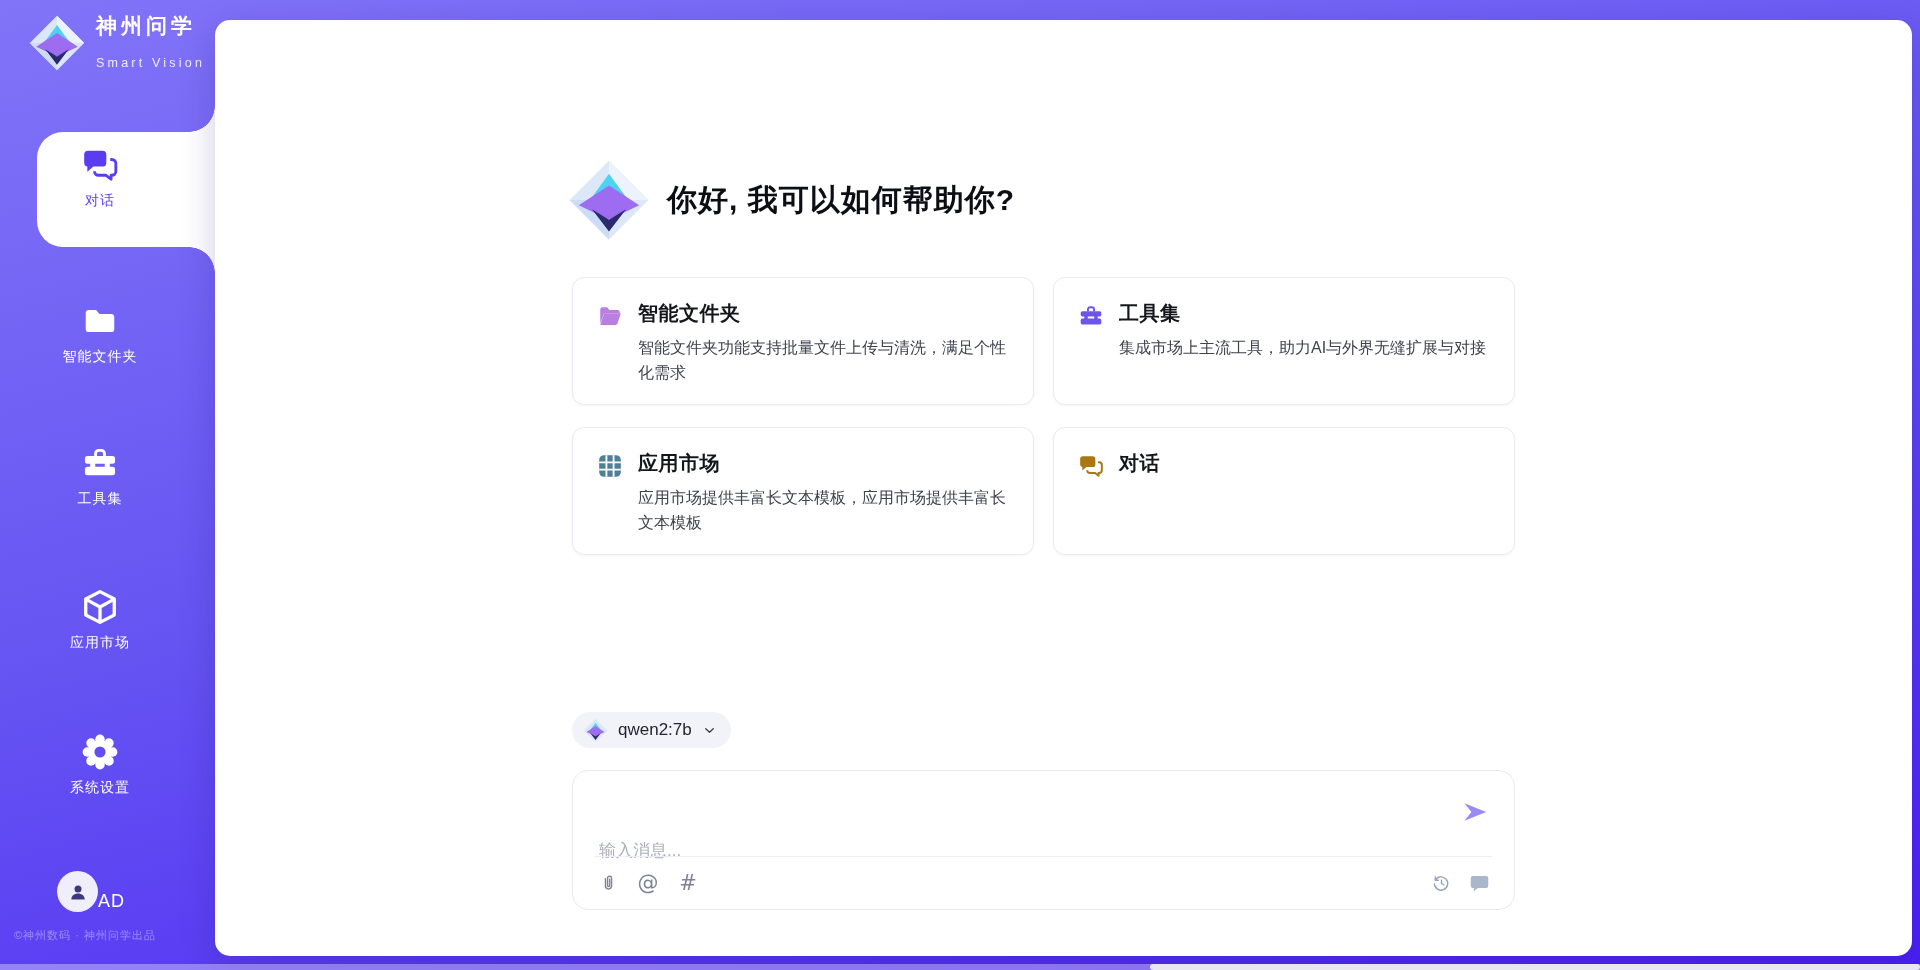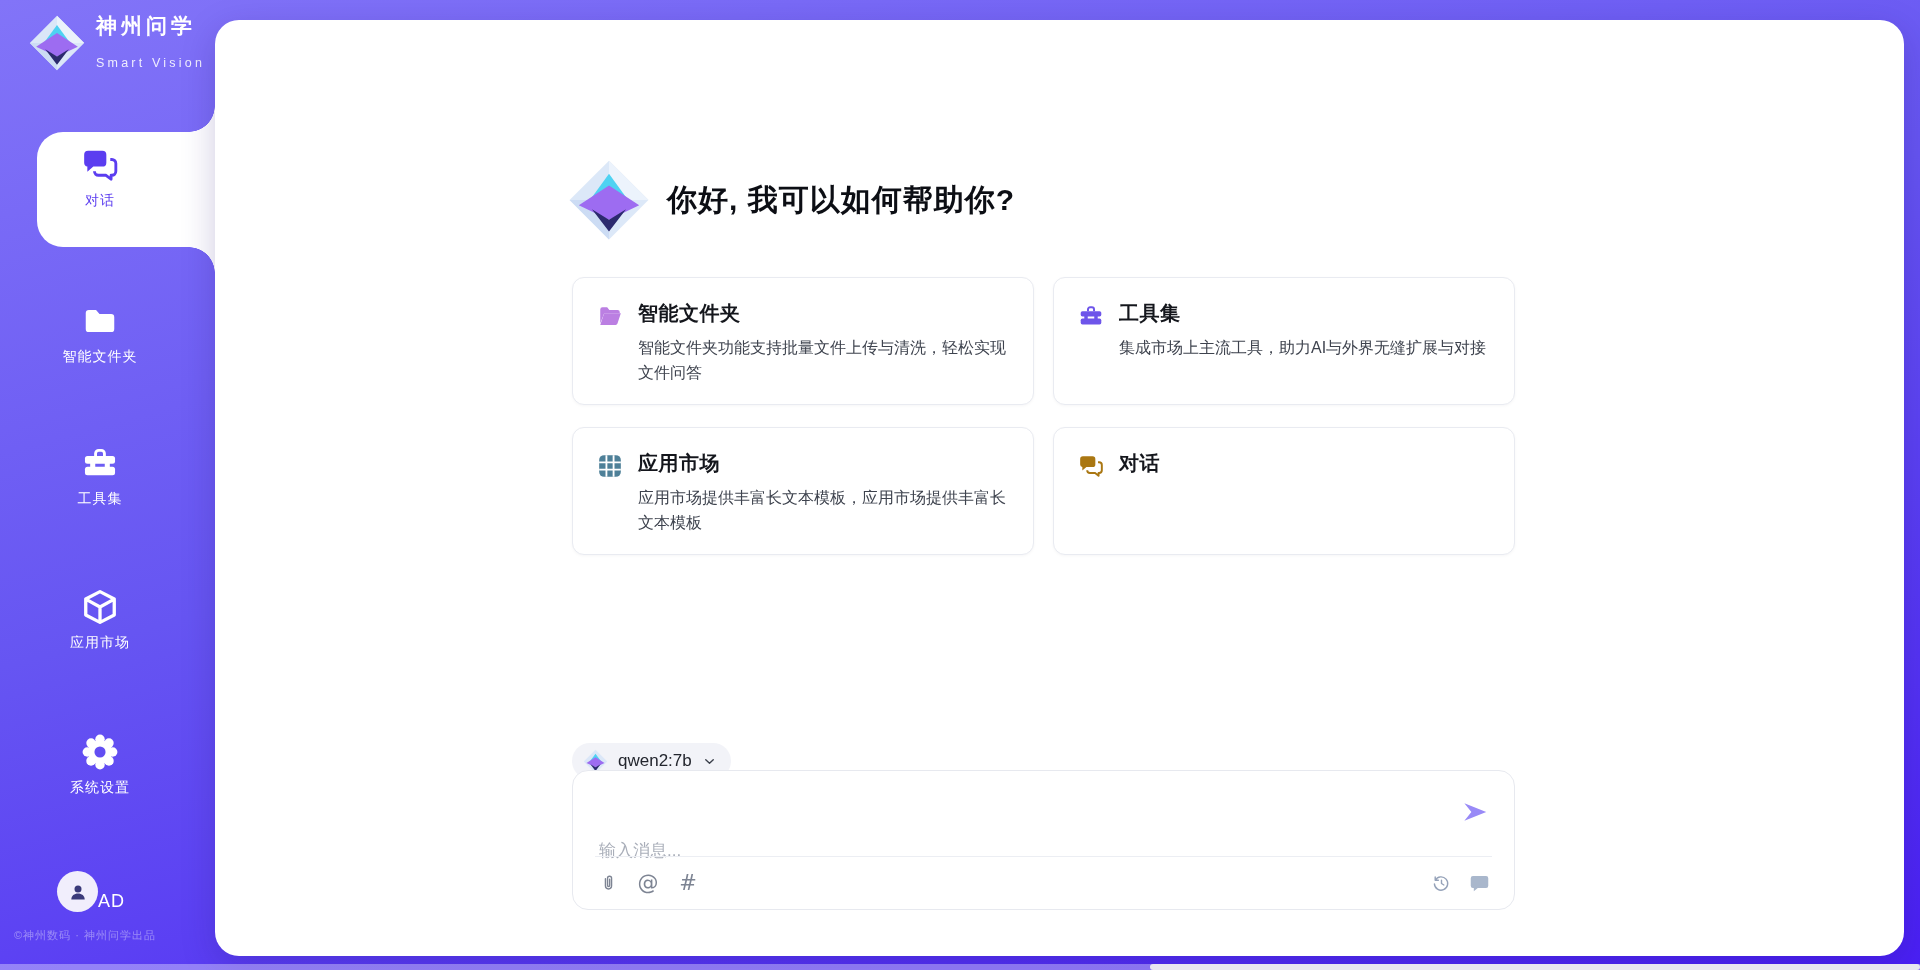--- a/index.html
+++ b/index.html
@@ -27,36 +27,36 @@
 
   .user-chip{position:absolute;left:57px;top:871px;display:flex;align-items:flex-end;cursor:pointer;}
   .avatar{width:41px;height:41px;border-radius:50%;background:#f1eefc;display:flex;align-items:center;justify-content:center;}
   .avatar svg{width:24px;height:24px;}
   .user-name{color:#fff;font-size:18px;letter-spacing:1px;}
 
   .footer-credit{position:absolute;left:14px;top:928px;color:rgba(255,255,255,0.38);font-size:11px;letter-spacing:1px;}
 
   
   .main-panel{position:absolute;left:215px;top:20px;width:1689px;height:936px;background:#fff;
-              border-radius:24px;box-shadow:0 10px 34px rgba(38,18,120,0.22);}
+              border-radius:15px;box-shadow:0 10px 34px rgba(38,18,120,0.22);padding-left:8px;}
 
   .greeting{position:absolute;left:352px;top:138px;display:flex;align-items:center;gap:16px;}
   .greeting .logo{width:84px;height:84px;}
   .greeting h1{font-size:30px;font-weight:700;color:#0c0e14;margin:0;letter-spacing:1px;}
 
   .cards{position:absolute;left:357px;top:257px;display:grid;grid-template-columns:462px 462px;
          column-gap:19px;row-gap:22px;}
   .card{height:128px;box-sizing:border-box;background:#fff;border:1px solid #e9ebf1;border-radius:12px;
         padding:22px 24px;display:flex;gap:15px;cursor:pointer;box-shadow:0 1px 3px rgba(15,23,42,0.04);}
   .card-ico{width:26px;height:26px;flex:none;margin-top:3px;}
   .card-title{font-size:20px;font-weight:700;color:#14161c;margin:0 0 9px;letter-spacing:0.5px;}
   .card-desc{font-size:16px;color:#3e434e;line-height:1.55;margin:0;}
   .c-folder{color:#bb7fe2;} .c-toolbox{color:#6e55ea;} .c-grid{color:#4e8098;} .c-chat{color:#aa7712;}
 
-  .model-pill{position:absolute;left:357px;top:723px;height:36px;display:inline-flex;align-items:center;
+  .model-pill{position:absolute;left:357px;top:692px;height:36px;display:inline-flex;align-items:center;
               gap:10px;padding:0 14px 0 11px;background:#f2f3f8;border-radius:18px;cursor:pointer;}
   .model-pill .logo{width:25px;height:25px;}
   .model-label{font-size:17px;color:#23262e;}
   .model-pill .chev{width:15px;height:15px;color:#3c414c;}
 
   .composer{position:absolute;left:357px;top:750px;width:943px;height:140px;box-sizing:border-box;
             background:#fff;border:1px solid #e7e9ef;border-radius:16px;}
   .composer textarea{position:absolute;left:24px;top:18px;width:830px;height:58px;border:none;outline:none;
             resize:none;font-size:17px;font-family:inherit;color:#2a2e36;background:transparent;margin-top:48px;}
   .composer textarea::placeholder{color:#a9aeb9;}
@@ -182,21 +182,21 @@
 
     <div class="cards">
 
       <div class="card">
         <svg class="card-ico c-folder" viewBox="0 0 24 24" fill="currentColor">
           <path d="M3 6a2 2 0 0 1 2-2h4.4l2 2.4H19a2 2 0 0 1 2 2v1.1H6.6L3 19z"></path>
           <path d="M6.6 9.5H22l-3.1 9.5a1.8 1.8 0 0 1-1.7 1.2H3z"></path>
         </svg>
         <div>
           <h3 class="card-title">智能文件夹</h3>
-          <p class="card-desc">智能文件夹功能支持批量文件上传与清洗，轻松实现文件问答</p>
+          <p class="card-desc">智能文件夹功能支持批量文件上传与清洗，满足个性化需求</p>
         </div>
       </div>
 
       <div class="card">
         <svg class="card-ico c-toolbox" viewBox="0 0 24 24" fill="currentColor">
           <path d="M9.2 7.5V6a2 2 0 0 1 2-2h1.6a2 2 0 0 1 2 2v1.5" fill="none" stroke="currentColor" stroke-width="1.8"></path>
           <rect x="2.5" y="7.5" width="19" height="5" rx="1.6"></rect>
           <rect x="2.5" y="14.3" width="19" height="5.5" rx="1.6"></rect>
           <rect x="5.8" y="11" width="3.2" height="5" rx="1"></rect>
           <rect x="15" y="11" width="3.2" height="5" rx="1"></rect>

